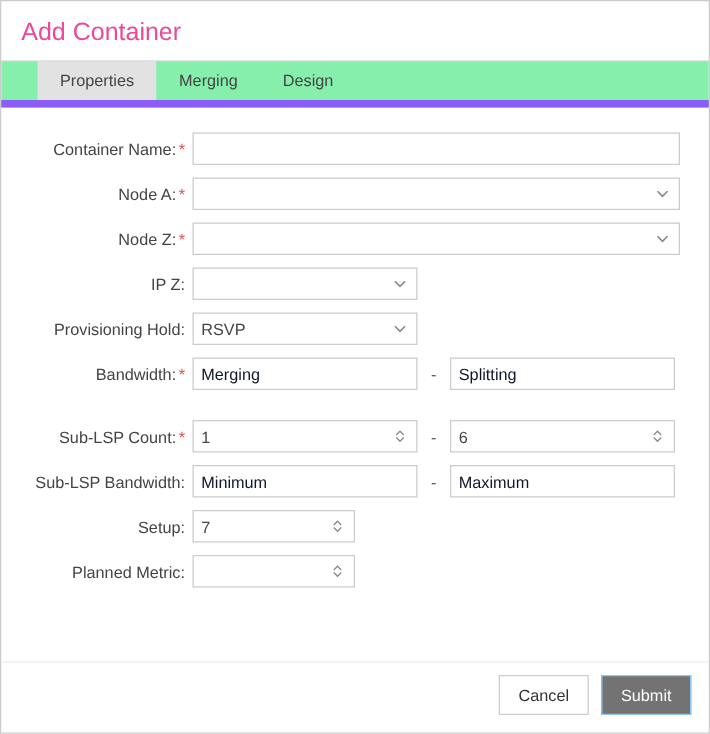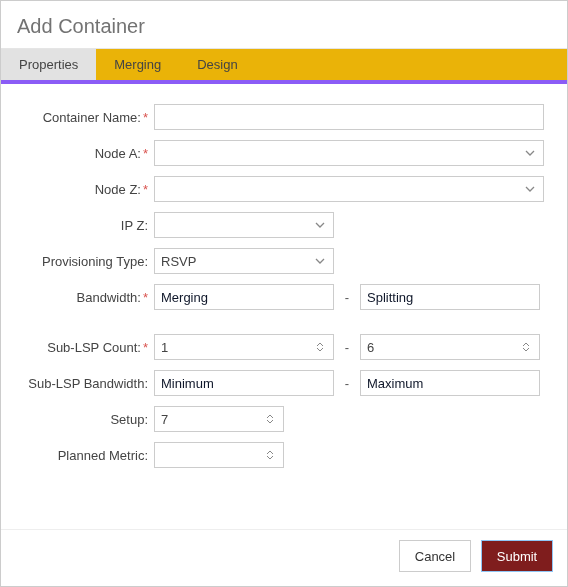--- a/index.html
+++ b/index.html
@@ -14,28 +14,29 @@
     height: 587px;
     border: 1px solid #ccc;
     box-shadow: 0 2px 6px rgba(0,0,0,0.15);
     display: flex;
     flex-direction: column;
     position: relative;
   }
   .title {
     padding: 14px 16px 10px 16px;
     font-size: 20px;
-    color: #737373;
+    color: #ec4899;
     font-weight: normal;
   }
   .tabs {
     display: flex;
-    background: #eab308;
+    background: #86efac;
     border-top: 1px solid #e5e5e5;
-    border-bottom: 4px solid #8b5cf6;
+    border-bottom: 6px solid #8b5cf6;
+    padding-left: 29px;
   }
   .tab {
     padding: 8px 18px;
     cursor: pointer;
     color: #444;
   }
   .tab.active {
     background: #e2e2e2;
   }
   .form-area {
@@ -122,21 +123,21 @@
     border: 1px solid #ccc;
     background: #fff;
     cursor: pointer;
     font-size: 13px;
     color: #333;
     display: inline-flex;
     align-items: center;
     justify-content: center;
   }
   .btn.primary {
-    background: #7f1d1d;
+    background: #737373;
     border-color: #8fc6f5;
     color: #fff;
   }
 </style>
 </head>
 <body>
 
 <div class="dialog">
 
   <div class="title">Add Container</div>
@@ -201,21 +202,21 @@
             <svg viewBox="0 0 10 10">
                 <path d="M1 3 L5 7 L9 3" fill="none" stroke="currentColor" stroke-width="1.3"></path>
               </svg>
           </span>
         </div>
       </div>
     </div>
 
     <div class="row">
       <div class="label">
-        <span>Provisioning Type:</span>
+        <span>Provisioning Hold:</span>
       </div>
       <div class="control">
         <div class="select med">
           <span>RSVP</span>
           <span class="chev">
             <svg viewBox="0 0 10 10">
                 <path d="M1 3 L5 7 L9 3" fill="none" stroke="currentColor" stroke-width="1.3"></path>
               </svg>
           </span>
         </div>

